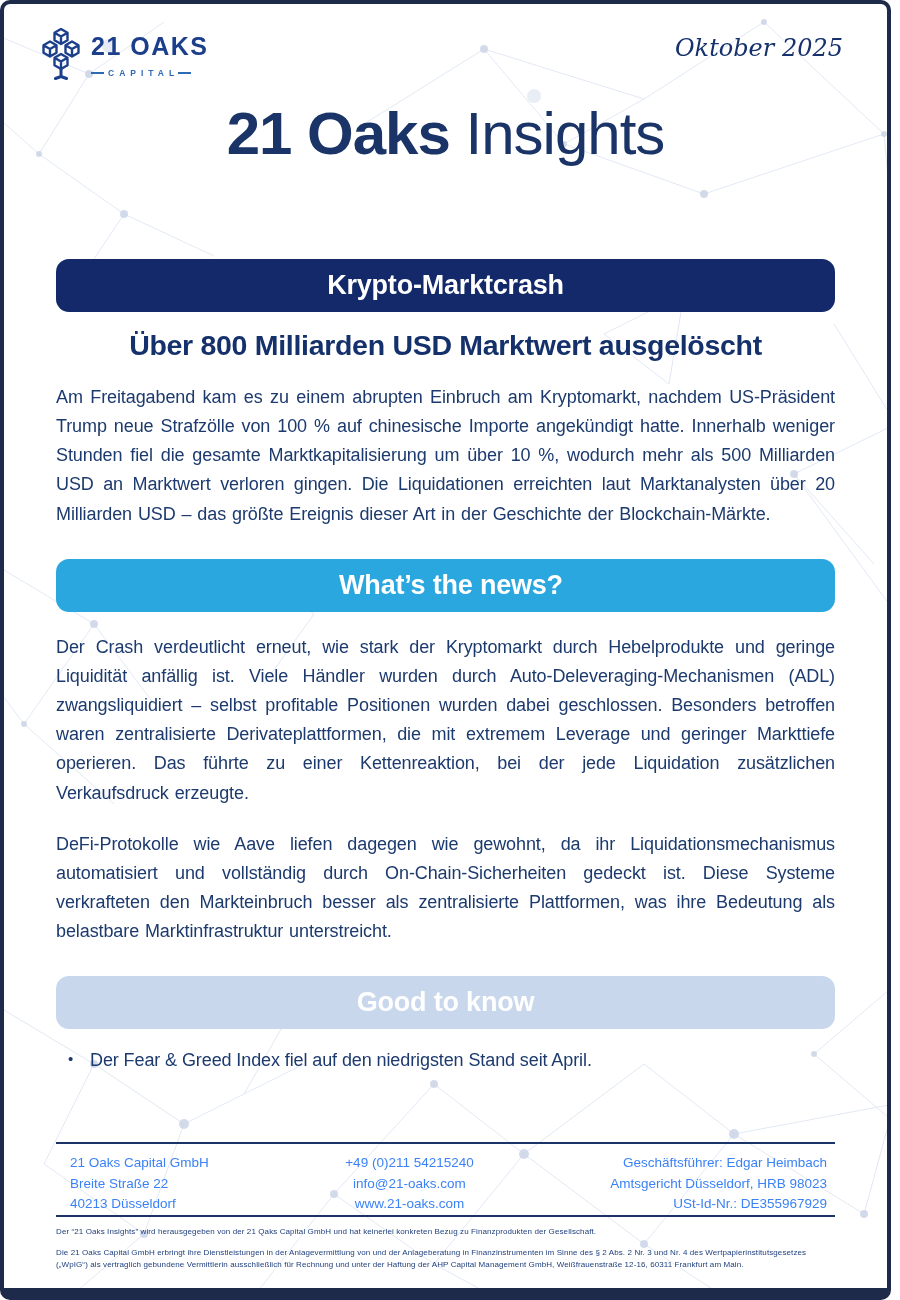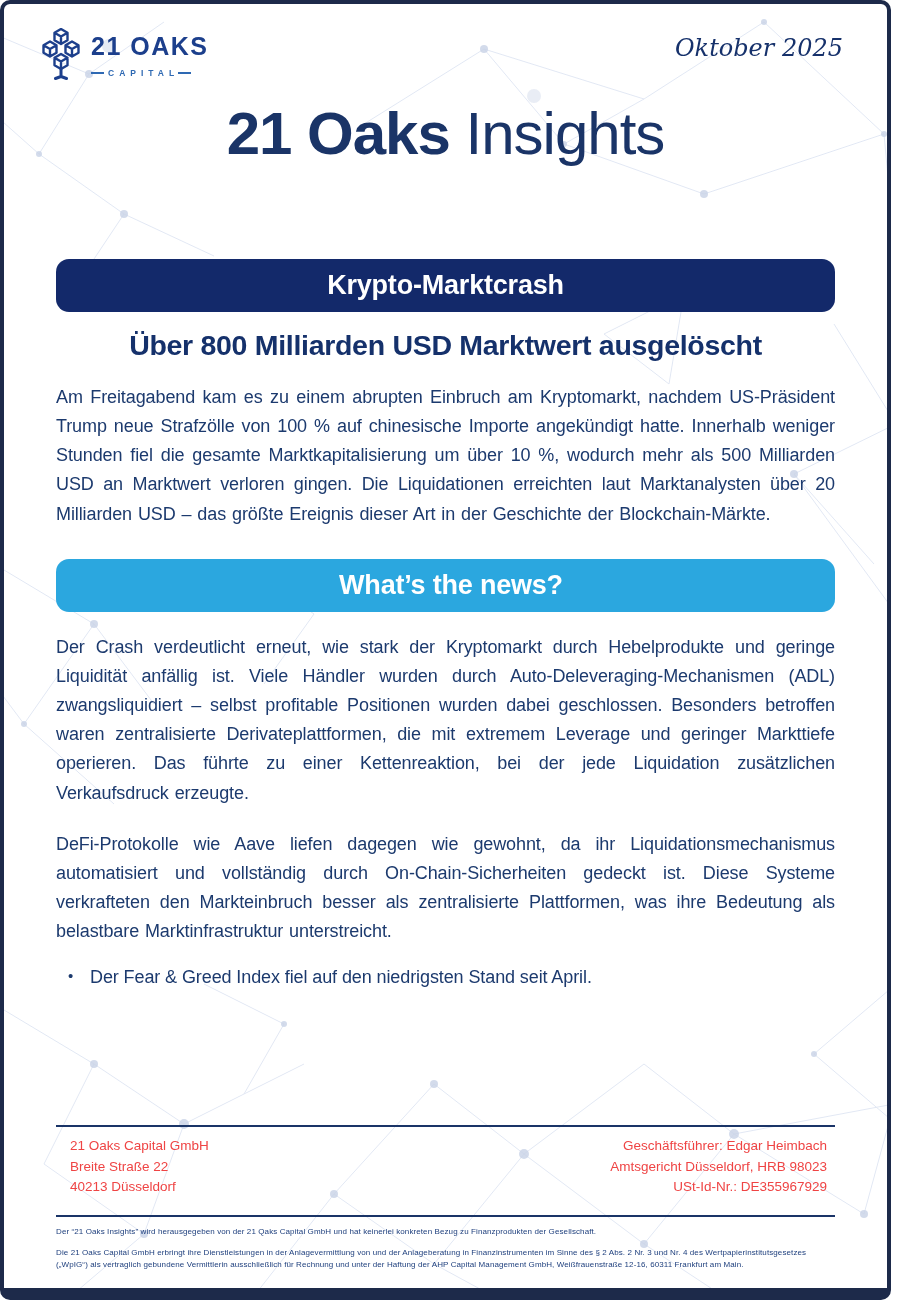--- a/index.html
+++ b/index.html
@@ -42,21 +42,21 @@
   .body-text + .body-text{margin-top:22px;}
 
   .bullets{margin:16px 0 0;padding:0 0 0 12px;list-style:none;}
   .bullets li{position:relative;padding-left:22px;color:#1c3a6e;font-size:18px;line-height:1.72;text-align:justify;margin-bottom:5px;letter-spacing:-0.1px;}
   .bullets li::before{content:"\2022";position:absolute;left:0;top:1px;font-size:15px;color:#1c3a6e;}
 
   
   .footer-block{margin-top:auto;padding:0 52px 8px;}
   .contact-row{display:flex;justify-content:space-between;align-items:flex-start;
                border-top:2px solid #1a3467;border-bottom:2px solid #1a3467;
-               padding:9px 8px 18px 14px;color:#ef4444;font-size:13.5px;line-height:1.5;}
+               padding:9px 8px 1px 14px;color:#3b82f6;font-size:13.5px;line-height:1.5;}
   .contact-col{display:flex;flex-direction:column;}
   .col-center{text-align:center;}
   .col-right{text-align:right;}
 
   .disclaimer{padding-top:9px;color:#1e3f7d;}
   .disclaimer p{margin:0 0 9px;font-size:8px;line-height:1.5;letter-spacing:0.1px;}
 </style>
 </head>
 <body>
 
@@ -134,31 +134,37 @@
 
   <section class="content layer">
     <div class="banner banner-dark">Krypto-Marktcrash</div>
     <h2 class="headline">Über 800 Milliarden USD Marktwert ausgelöscht</h2>
     <p class="body-text">Am Freitagabend kam es zu einem abrupten Einbruch am Kryptomarkt, nachdem US-Präsident Trump neue Strafzölle von 100 % auf chinesische Importe angekündigt hatte. Innerhalb weniger Stunden fiel die gesamte Marktkapitalisierung um über 10 %, wodurch mehr als 500 Milliarden USD an Marktwert verloren gingen. Die Liquidationen erreichten laut Marktanalysten über 20 Milliarden USD – das größte Ereignis dieser Art in der Geschichte der Blockchain-Märkte.</p>
 
     <div class="banner banner-blue">What’s the news?</div>
     <p class="body-text">Der Crash verdeutlicht erneut, wie stark der Kryptomarkt durch Hebelprodukte und geringe Liquidität anfällig ist. Viele Händler wurden durch Auto-Deleveraging-Mechanismen (ADL) zwangsliquidiert – selbst profitable Positionen wurden dabei geschlossen. Besonders betroffen waren zentralisierte Derivateplattformen, die mit extremem Leverage und geringer Markttiefe operieren. Das führte zu einer Kettenreaktion, bei der jede Liquidation zusätzlichen Verkaufsdruck erzeugte.</p>
     <p class="body-text">DeFi-Protokolle wie Aave liefen dagegen wie gewohnt, da ihr Liquidationsmechanismus automatisiert und vollständig durch On-Chain-Sicherheiten gedeckt ist. Diese Systeme verkrafteten den Markteinbruch besser als zentralisierte Plattformen, was ihre Bedeutung als belastbare Marktinfrastruktur unterstreicht.</p>
 
+    <div class="banner banner-pale">Good to know</div>
     <ul class="bullets">
       <li>Der Fear &amp; Greed Index fiel auf den niedrigsten Stand seit April.</li>
     </ul>
   </section>
 
   <footer class="footer-block layer">
     <div class="contact-row">
       <div class="contact-col">
         <span>21 Oaks Capital GmbH</span>
         <span>Breite Straße 22</span>
         <span>40213 Düsseldorf</span>
+      </div>
+      <div class="contact-col col-center">
+        <span>+49 (0)211 54215240</span>
+        <span>info@21-oaks.com</span>
+        <span>www.21-oaks.com</span>
       </div>
       <div class="contact-col col-right">
         <span>Geschäftsführer: Edgar Heimbach</span>
         <span>Amtsgericht Düsseldorf, HRB 98023</span>
         <span>USt-Id-Nr.: DE355967929</span>
       </div>
     </div>
     <div class="disclaimer">
       <p>Der “21 Oaks Insights” wird herausgegeben von der 21 Qaks Capital GmbH und hat keinerlei konkreten Bezug zu Finanzprodukten der Gesellschaft.</p>
       <p>Die 21 Oaks Capital GmbH erbringt ihre Dienstleistungen in der Anlagevermittlung von und der Anlageberatung in Finanzinstrumenten im Sinne des § 2 Abs. 2 Nr. 3 und Nr. 4 des Wertpapierinstitutsgesetzes („WpIG“) als vertraglich gebundene Vermittlerin ausschließlich für Rechnung und unter der Haftung der AHP Capital Management GmbH, Weißfrauenstraße 12-16, 60311 Frankfurt am Main.</p>

